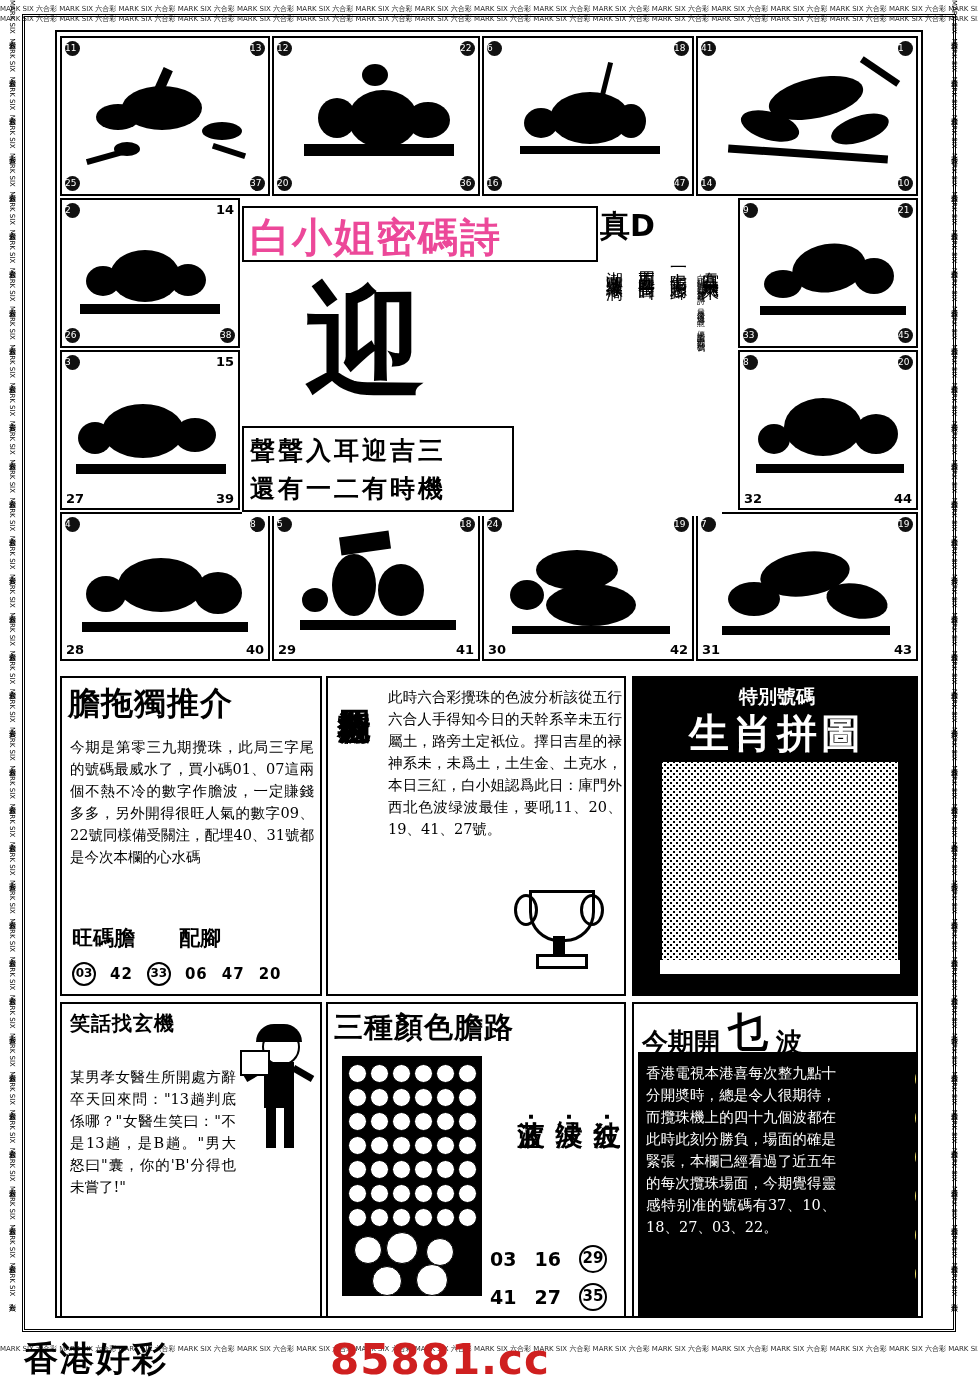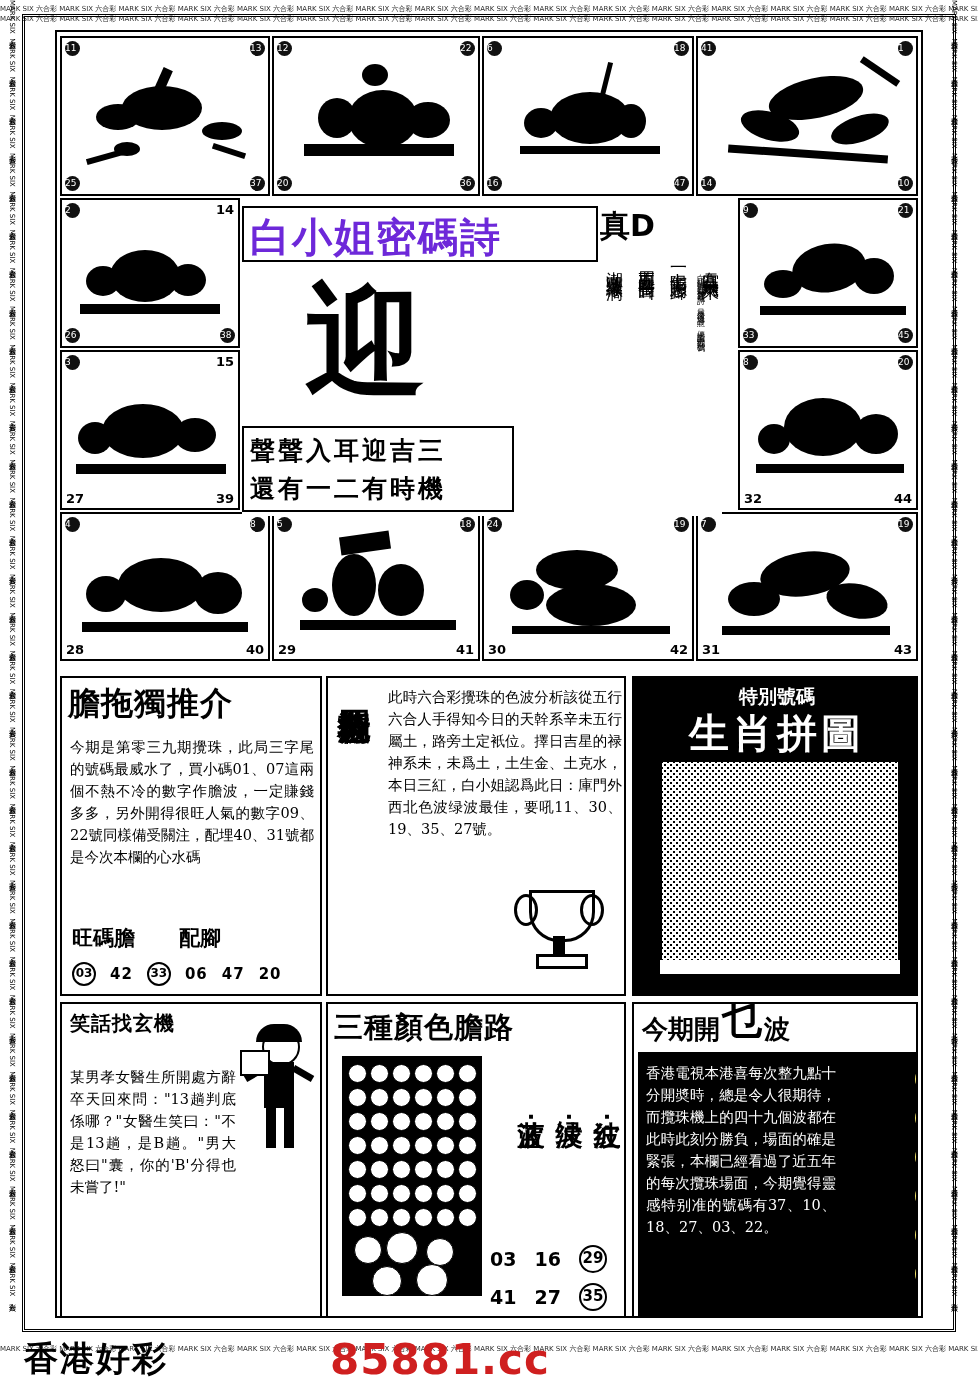--- a/index.html
+++ b/index.html
@@ -31,21 +31,21 @@
   .np.br{right:4px;bottom:2px;}
   .np.bl{left:4px;bottom:2px;}
 
   
   .art{position:absolute;left:0;top:0;right:0;bottom:0;}
   .blob{position:absolute;background:#000;border-radius:50%;}
   .sblob{position:absolute;background:#000;}
 
   
   .poem{position:absolute;border:2px solid #000;box-sizing:border-box;background:#fff;}
-  .bigtitle{font-size:40px;letter-spacing:2px;font-weight:bold;color:#6d28d9;}
+  .bigtitle{font-size:40px;letter-spacing:2px;font-weight:bold;color:#ec4899;}
   .vcol{writing-mode:vertical-rl;text-orientation:upright;font-size:17px;line-height:26px;letter-spacing:2px;font-family:"DejaVu Serif",serif;}
   .vcol.small{font-size:8px;line-height:12px;}
 
   
   .box{position:absolute;border:2px solid #000;box-sizing:border-box;background:#fff;overflow:hidden;}
   .body-cn{font-family:"DejaVu Serif",serif;font-size:14.5px;line-height:22px;}
   .ball{display:inline-block;width:20px;height:20px;border:2px solid #000;border-radius:50%;text-align:center;line-height:18px;font-size:12px;font-weight:bold;}
   .numrow{font-size:15px;font-weight:bold;letter-spacing:1px;}
 
   .invert{background:#000;color:#fff;}
@@ -312,21 +312,21 @@
       <span class="numrow">06</span>
       <span class="numrow">47</span>
       <span class="numrow">20</span>
     </div>
   </div>
 
   <div class="box" style="left:326px;top:676px;width:300px;height:320px;">
     <div style="position:absolute;left:4px;top:6px;width:52px;height:300px;">
       <div style="writing-mode:vertical-rl;text-orientation:upright;font-size:33px;line-height:44px;font-weight:bold;font-family:'DejaVu Serif',serif;">四期色波分析</div>
     </div>
-    <div class="body-cn" style="position:absolute;left:60px;top:8px;width:234px;height:250px;text-align:justify;">此時六合彩攪珠的色波分析該從五行六合人手得知今日的天幹系辛未五行屬土，路旁土定衹位。擇日吉星的禄神系未，未爲土，土生金、土克水，本日三紅，白小姐認爲此日：庫門外西北色波绿波最佳，要吼11、30、19、35、27號。</div>
+    <div class="body-cn" style="position:absolute;left:60px;top:8px;width:234px;height:250px;text-align:justify;">此時六合彩攪珠的色波分析該從五行六合人手得知今日的天幹系辛未五行屬土，路旁土定衹位。擇日吉星的禄神系未，未爲土，土生金、土克水，本日三紅，白小姐認爲此日：庫門外西北色波绿波最佳，要吼11、20、19、41、27號。</div>
     <div class="cupwrap" style="left:192px;top:212px;">
       <div class="cup">
         <div class="cup-bowl"></div>
         <div class="cup-h" style="left:-6px;"></div>
         <div class="cup-h" style="right:-6px;"></div>
         <div class="cup-stem"></div>
         <div class="cup-base"></div>
       </div>
     </div>
   </div>
@@ -428,21 +428,21 @@
       <span class="circnum">29</span>
     </div>
     <div style="position:absolute;left:162px;top:278px;width:134px;height:30px;display:flex;align-items:center;gap:18px;">
       <span style="font-size:19px;font-weight:bold;">41</span>
       <span style="font-size:19px;font-weight:bold;">27</span>
       <span class="circnum">35</span>
     </div>
   </div>
 
   <div class="box" style="left:632px;top:1002px;width:286px;height:316px;">
-    <div style="position:absolute;left:8px;top:3px;width:268px;height:40px;display:flex;align-items:flex-end;gap:2px;text-align:center;">
+    <div style="position:absolute;left:8px;top:16px;width:268px;height:40px;display:flex;align-items:flex-end;gap:8px;text-align:center;">
       <span style="font-size:26px;font-weight:bold;font-family:'DejaVu Serif',serif;">今期開</span>
       <span style="font-size:40px;font-weight:bold;font-family:'DejaVu Serif',serif;">乜</span>
       <span style="font-size:26px;font-weight:bold;font-family:'DejaVu Serif',serif;">波</span>
     </div>
     <div style="position:absolute;left:4px;top:48px;width:278px;height:264px;background:#000;padding-left:47px;">
       <div class="body-cn" style="position:absolute;left:8px;top:10px;width:190px;height:244px;color:#fff;text-align:justify;">香港電視本港喜每次整九點十分開奬時，總是令人很期待，而攬珠機上的四十九個波都在此時此刻分勝負，場面的確是緊張，本欄已經看過了近五年的每次攬珠場面，今期覺得靈感特别准的號碼有37、10、18、27、03、22。</div>
       <div style="position:absolute;right:8px;top:10px;width:42px;">
         <div class="yball">26</div>
         <div class="yball">33</div>
         <div class="yball">07</div>

